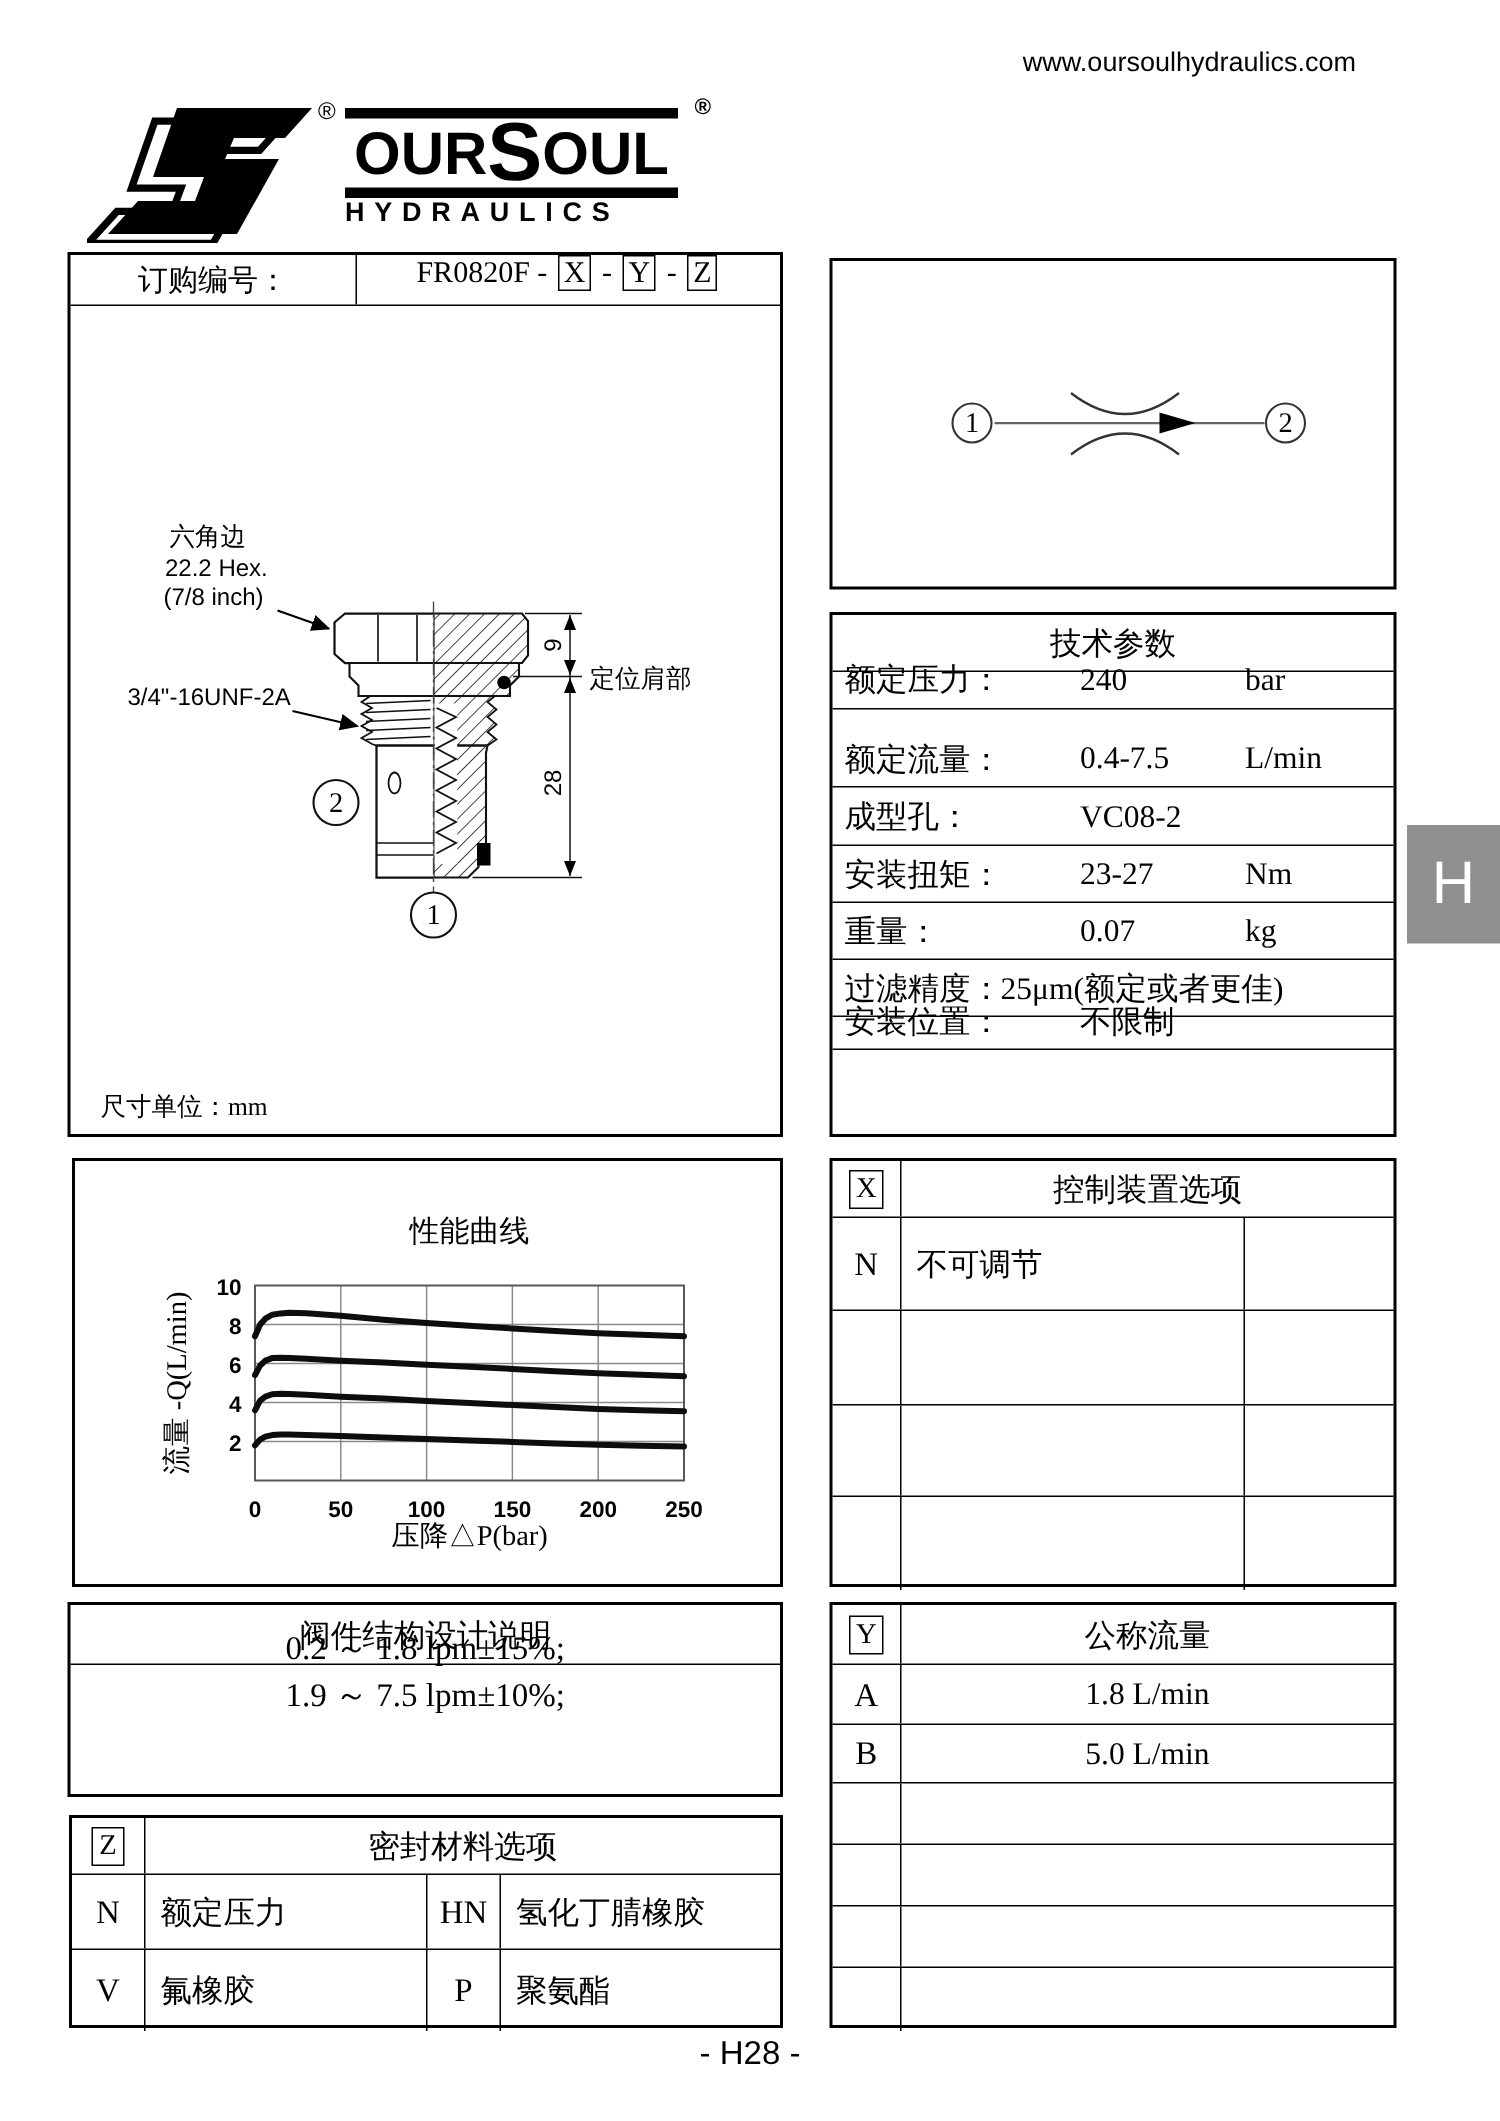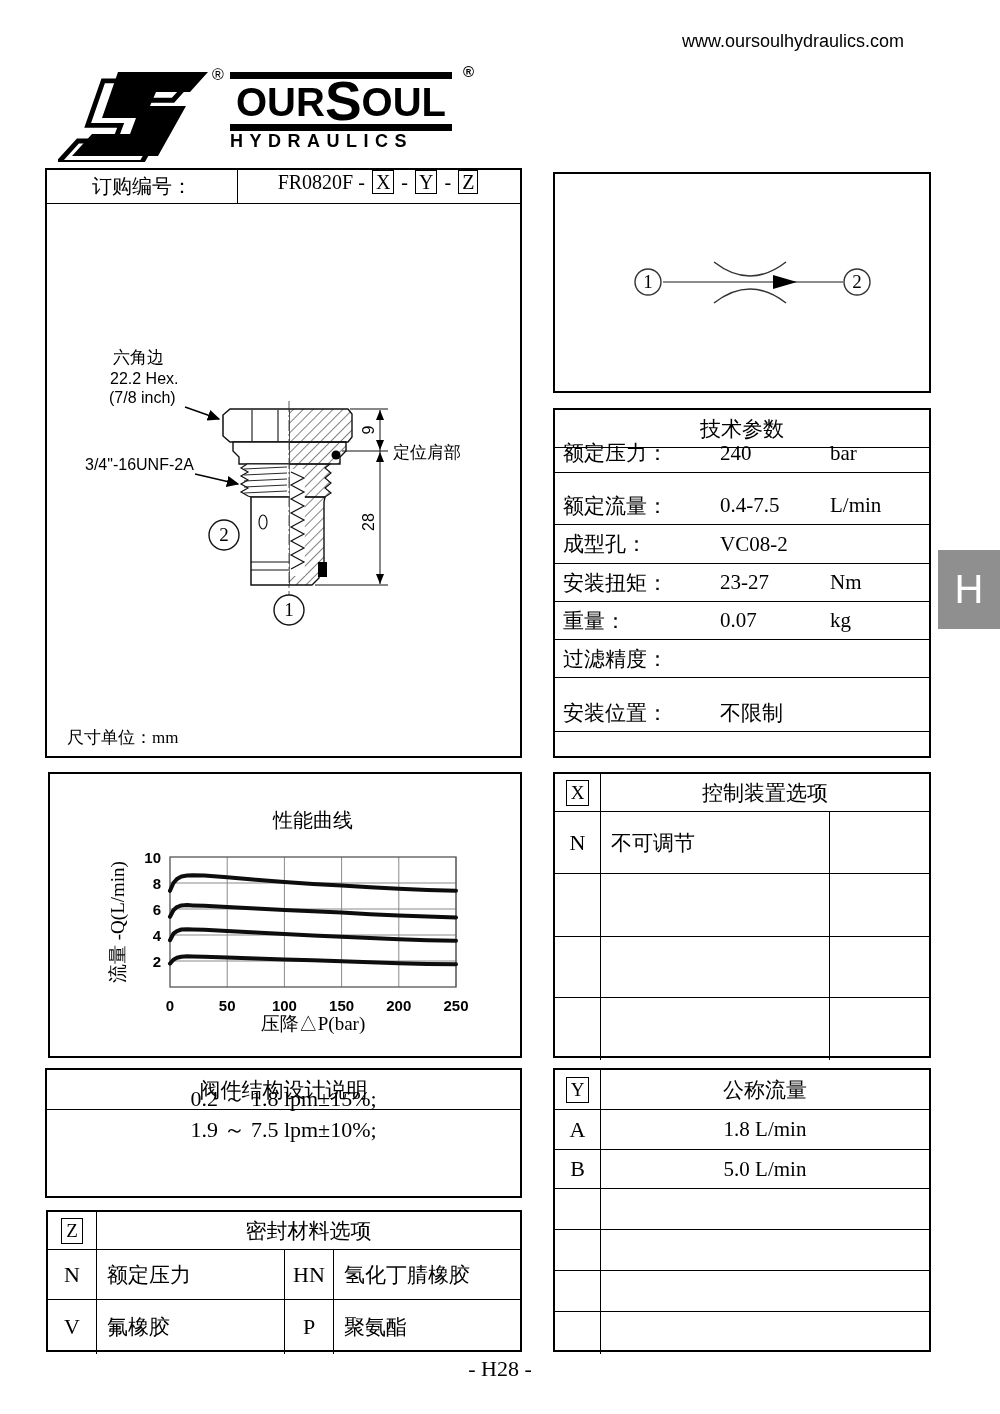--- a/index.html
+++ b/index.html
@@ -42,21 +42,21 @@
   .desc{font-size:21px;padding-left:10px;}
   
   .tech-lbl{position:absolute;left:8px;top:0;bottom:0;display:flex;align-items:center;font-size:21px;}
   .tech-val{position:absolute;left:165px;top:0;bottom:0;display:flex;align-items:center;font-size:21px;}
   .tech-val.wide{left:112px;}
   .tech-unit{position:absolute;left:275px;top:0;bottom:0;display:flex;align-items:center;font-size:21px;}
   
   .h-tab{position:absolute;left:938px;top:550px;width:62px;height:79px;background:#8f8f8f;color:#fff;
          font-family:"Liberation Sans",sans-serif;font-size:40px;display:flex;align-items:center;justify-content:center;}
   .footer{position:absolute;left:0;right:0;top:1356px;text-align:center;
-          font-family:Liberation Serif, serif;font-size:22px;}
+          font-family:Liberation Sans, sans-serif;font-size:22px;}
   .unit-note{position:absolute;left:20px;top:556px;font-size:17px;}
   .note-body{text-align:center;font-size:22px;line-height:31px;padding-top:13px;}
   
   .dlab{font:16px "Liberation Sans",sans-serif;}
   .dlab-cjk{font:17px "Liberation Sans",sans-serif;}
   .ddim{font:16px "Liberation Sans",sans-serif;}
   .pnum{font:19px "Liberation Serif",serif;}
   .tick{font:bold 15px "Liberation Sans",sans-serif;}
   .ctitle{font:20px "Liberation Serif",serif;}
   .clabel{font:19px "Liberation Serif",serif;}
@@ -195,22 +195,23 @@
       <span class="tech-val">23-27</span>
       <span class="tech-unit">Nm</span>
     </div>
     <div class="trow" style="top:192px;height:38px">
       <span class="tech-lbl">重量：</span>
       <span class="tech-val">0.07</span>
       <span class="tech-unit">kg</span>
     </div>
     <div class="trow" style="top:230px;height:38px">
       <span class="tech-lbl">过滤精度：</span>
-    </div>
-    <div class="trow" style="top:284px;height:38px">
+      <span class="tech-val wide">25μm(额定或者更佳)</span>
+    </div>
+    <div class="trow" style="top:252px;height:38px">
       <span class="tech-lbl">安装位置：</span>
       <span class="tech-val">不限制</span>
     </div>
   </div>
 
   <div class="h-tab">H</div>
 
   <div class="box" style="left:48px;top:772px;width:474px;height:286px">
     <svg id="perf-svg" width="470" height="282" viewBox="0 0 470 282">
         <line x1="177.2" y1="83" x2="177.2" y2="213" stroke="#8a8a8a" stroke-width="1"></line>

